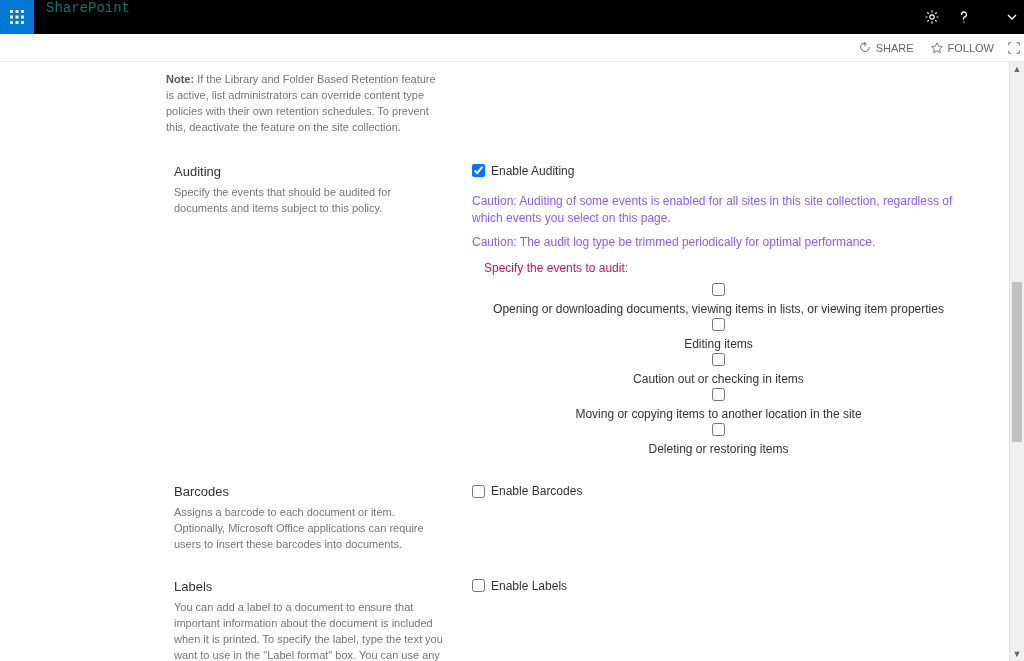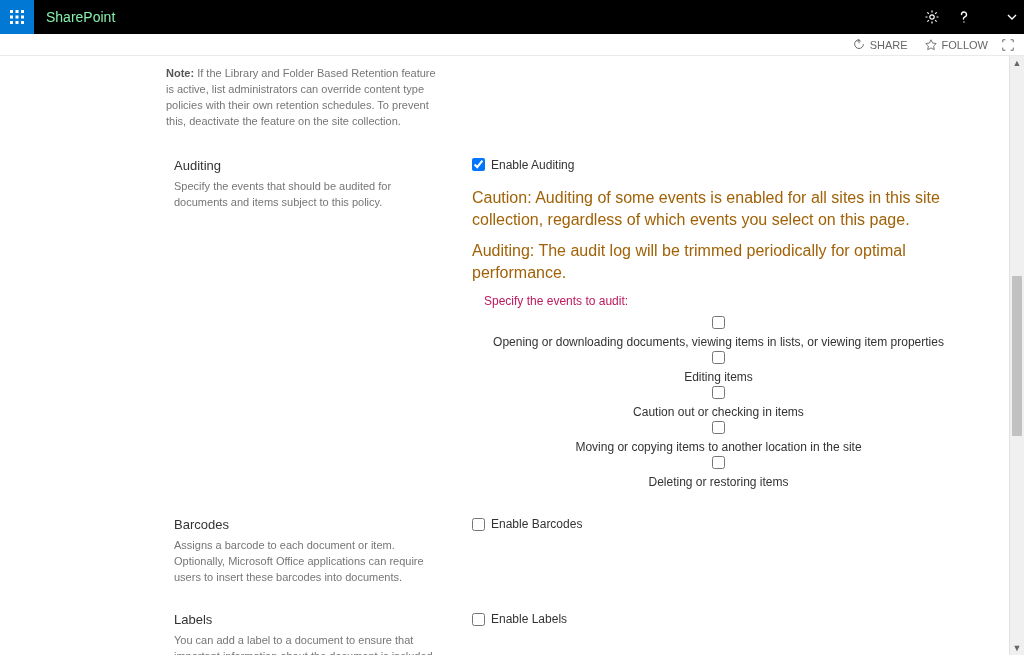--- a/index.html
+++ b/index.html
@@ -1,39 +1,39 @@
 <!DOCTYPE html>
 <html><head>
 <meta charset="utf-8">
 <style>
   * { box-sizing: border-box; margin: 0; padding: 0; }
   html, body { width: 1024px; height: 661px; font-family: "Segoe UI", Arial, sans-serif; font-size: 12px; color: #333; overflow: hidden; background: #fff; }
-  .topbar { height: 34px; background: #000; display: flex; align-items: center; color: #86efac; }
+  .topbar { height: 34px; background: #000; display: flex; color: #0f766e; font-family: Liberation Mono, monospace; }
   .waffle { width: 34px; height: 34px; background: #0078d4; display: flex; align-items: center; justify-content: center; cursor: pointer; }
   .waffle svg { width: 16px; height: 16px; }
   .brand { margin-left: 12px; font-size: 14px; }
   .topbar-spacer { flex: 1; }
   .topbar-icon { width: 32px; height: 34px; display: flex; align-items: center; justify-content: center; cursor: pointer; color: #fff; }
   .topbar-icon svg { width: 16px; height: 16px; stroke: #fff; fill: none; }
-  .utilbar { height: 22px; border-bottom: 1px solid #eaeaea; display: flex; align-items: center; justify-content: flex-end; padding-right: 6px; gap: 4px; color: #666; font-size: 11px; }
+  .utilbar { height: 28px; border-bottom: 1px solid #eaeaea; display: flex; align-items: center; justify-content: flex-end; gap: 4px; color: #666; font-size: 11px; }
   .util-item { display: flex; align-items: center; gap: 4px; padding: 0 6px; cursor: pointer; }
   .util-item svg { width: 14px; height: 14px; stroke: #666; fill: none; }
   .content-wrap { height: calc(661px - 34px - 28px); overflow: hidden; position: relative; display: flex; }
   .content { flex: 1; overflow-y: auto; padding: 0 0 0 0; }
   .page { padding-left: 166px; padding-right: 40px; position: relative; }
   .note-row { padding-top: 10px; padding-bottom: 20px; }
   .note-label { font-weight: 600; color: #555; }
   .note-text, .desc { color: #767676; font-size: 11px; line-height: 1.45; max-width: 270px; }
   .section { display: flex; gap: 28px; padding: 8px 0 18px 0; }
   .left-col { width: 270px; flex: 0 0 270px; margin-left: 8px; }
   .right-col { flex: 1; min-width: 0; padding-right: 10px; }
   h3.sec-title { font-size: 13px; font-weight: 400; color: #333; margin-bottom: 6px; }
   label.chk { display: inline-flex; align-items: center; gap: 6px; font-size: 12px; color: #333; cursor: pointer; margin-bottom: 3px; }
   input[type="checkbox"] { width: 13px; height: 13px; }
-  .caution { color: #a16207; font-size: 16px; margin: 12px 0 8px 0; line-height: 1.4; }
+  .caution { color: #8b5cf6; font-size: 12px; margin: 12px 0 8px 0; line-height: 1.4; }
   .events-label { color: #be185d; font-size: 12px; margin: 10px 0 8px 12px; }
   .event-list label.chk { display: flex; margin: 2px 0; flex-direction: column; }
   .buttons { display: flex; justify-content: flex-end; gap: 10px; padding: 20px 10px 24px 0; }
   
   .win-scroll { width: 15px; background: #f0f0f0; border-left: 1px solid #e1e1e1; position: relative; }
   .win-scroll .thumb { position: absolute; left: 2px; right: 2px; top: 220px; height: 160px; background: #c1c1c1; border-radius: 1px; }
   .win-scroll .arrow { position: absolute; left: 0; right: 0; height: 14px; display:flex; align-items:center; justify-content:center; color:#666; font-size:9px;}
   .win-scroll .arrow.up { top: 0; }
   .win-scroll .arrow.down { bottom: 0; }
 </style>
@@ -112,21 +112,21 @@
         <div class="left-col">
           <h3 class="sec-title">Auditing</h3>
           <p class="desc">Specify the events that should be audited for documents and items subject to this policy.</p>
         </div>
         <div class="right-col">
           <label class="chk">
             <input type="checkbox" checked="" style="">
             <span>Enable Auditing</span>
           </label>
           <p class="caution">Caution: Auditing of some events is enabled for all sites in this site collection, regardless of which events you select on this page.</p>
-          <p class="caution" style="margin-top:4px">Auditing: The audit log will be trimmed periodically for optimal performance.</p>
+          <p class="caution" style="margin-top:4px">Caution: The audit log type be trimmed periodically for optimal performance.</p>
           <p class="events-label">Specify the events to audit:</p>
           <div class="event-list" style="padding-left:6px">
             <label class="chk">
                 <input type="checkbox" style="">
                 <span>Opening or downloading documents, viewing items in lists, or viewing item properties</span>
               </label>
             <label class="chk">
                 <input type="checkbox" style="">
                 <span>Editing items</span>
               </label>

